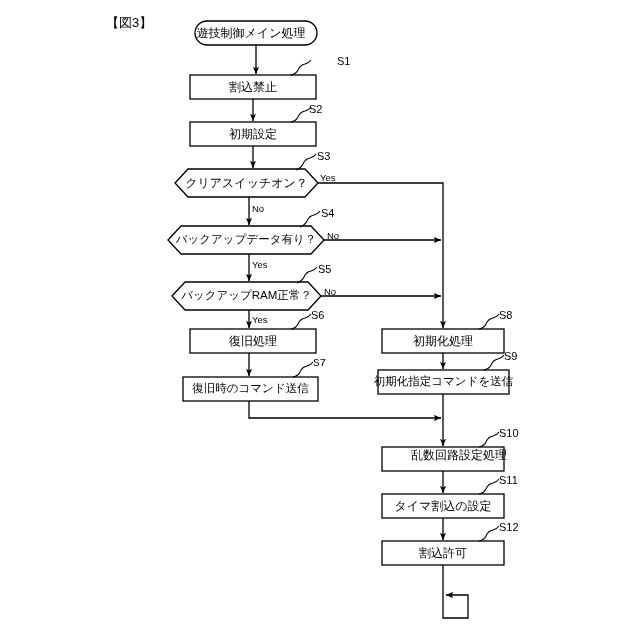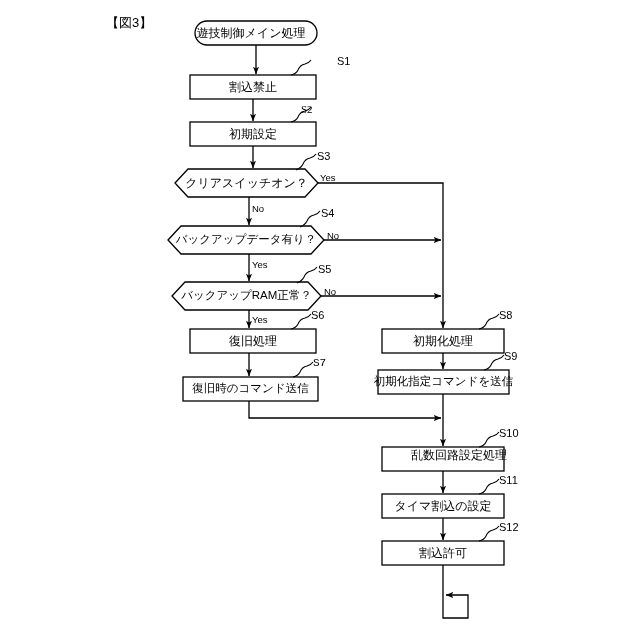--- a/index.html
+++ b/index.html
@@ -156,21 +156,21 @@
   <div class="node-text" style="left:190px; top:329px; width:126px; height:24px;">復旧処理</div>
   <div class="node-text small" style="left:183px; top:377px; width:135px; height:24px;">復旧時のコマンド送信</div>
 
   <div class="node-text" style="left:382px; top:329px; width:122px; height:24px;border-radius:9px;">初期化処理</div>
   <div class="node-text small" style="left:378px; top:370px; width:131px; height:24px;">初期化指定コマンドを送信</div>
   <div class="node-text" style="left:382px; top:447px; width:122px; height:16px;padding-left:16px;">乱数回路設定処理</div>
   <div class="node-text" style="left:382px; top:494px; width:122px; height:24px;">タイマ割込の設定</div>
   <div class="node-text" style="left:382px; top:541px; width:122px; height:24px;">割込許可</div>
 
   <div class="step-tag" style="left:311px; top:55px;padding-left:26px;">S1</div>
-  <div class="step-tag" style="left:301px; top:103px;font-family:Liberation Serif, serif;">S2</div>
+  <div class="step-tag" style="left:309px; top:103px;">S2</div>
   <div class="step-tag" style="left:317px; top:150px;">S3</div>
   <div class="step-tag" style="left:321px; top:207px;">S4</div>
   <div class="step-tag" style="left:318px; top:263px;">S5</div>
   <div class="step-tag" style="left:311px; top:309px;">S6</div>
   <div class="step-tag" style="left:313px; top:357px;font-family:Liberation Mono, monospace;">S7</div>
   <div class="step-tag" style="left:499px; top:309px;">S8</div>
   <div class="step-tag" style="left:504px; top:350px;">S9</div>
   <div class="step-tag" style="left:499px; top:427px;">S10</div>
   <div class="step-tag" style="left:499px; top:474px;">S11</div>
   <div class="step-tag" style="left:499px; top:521px;">S12</div>

